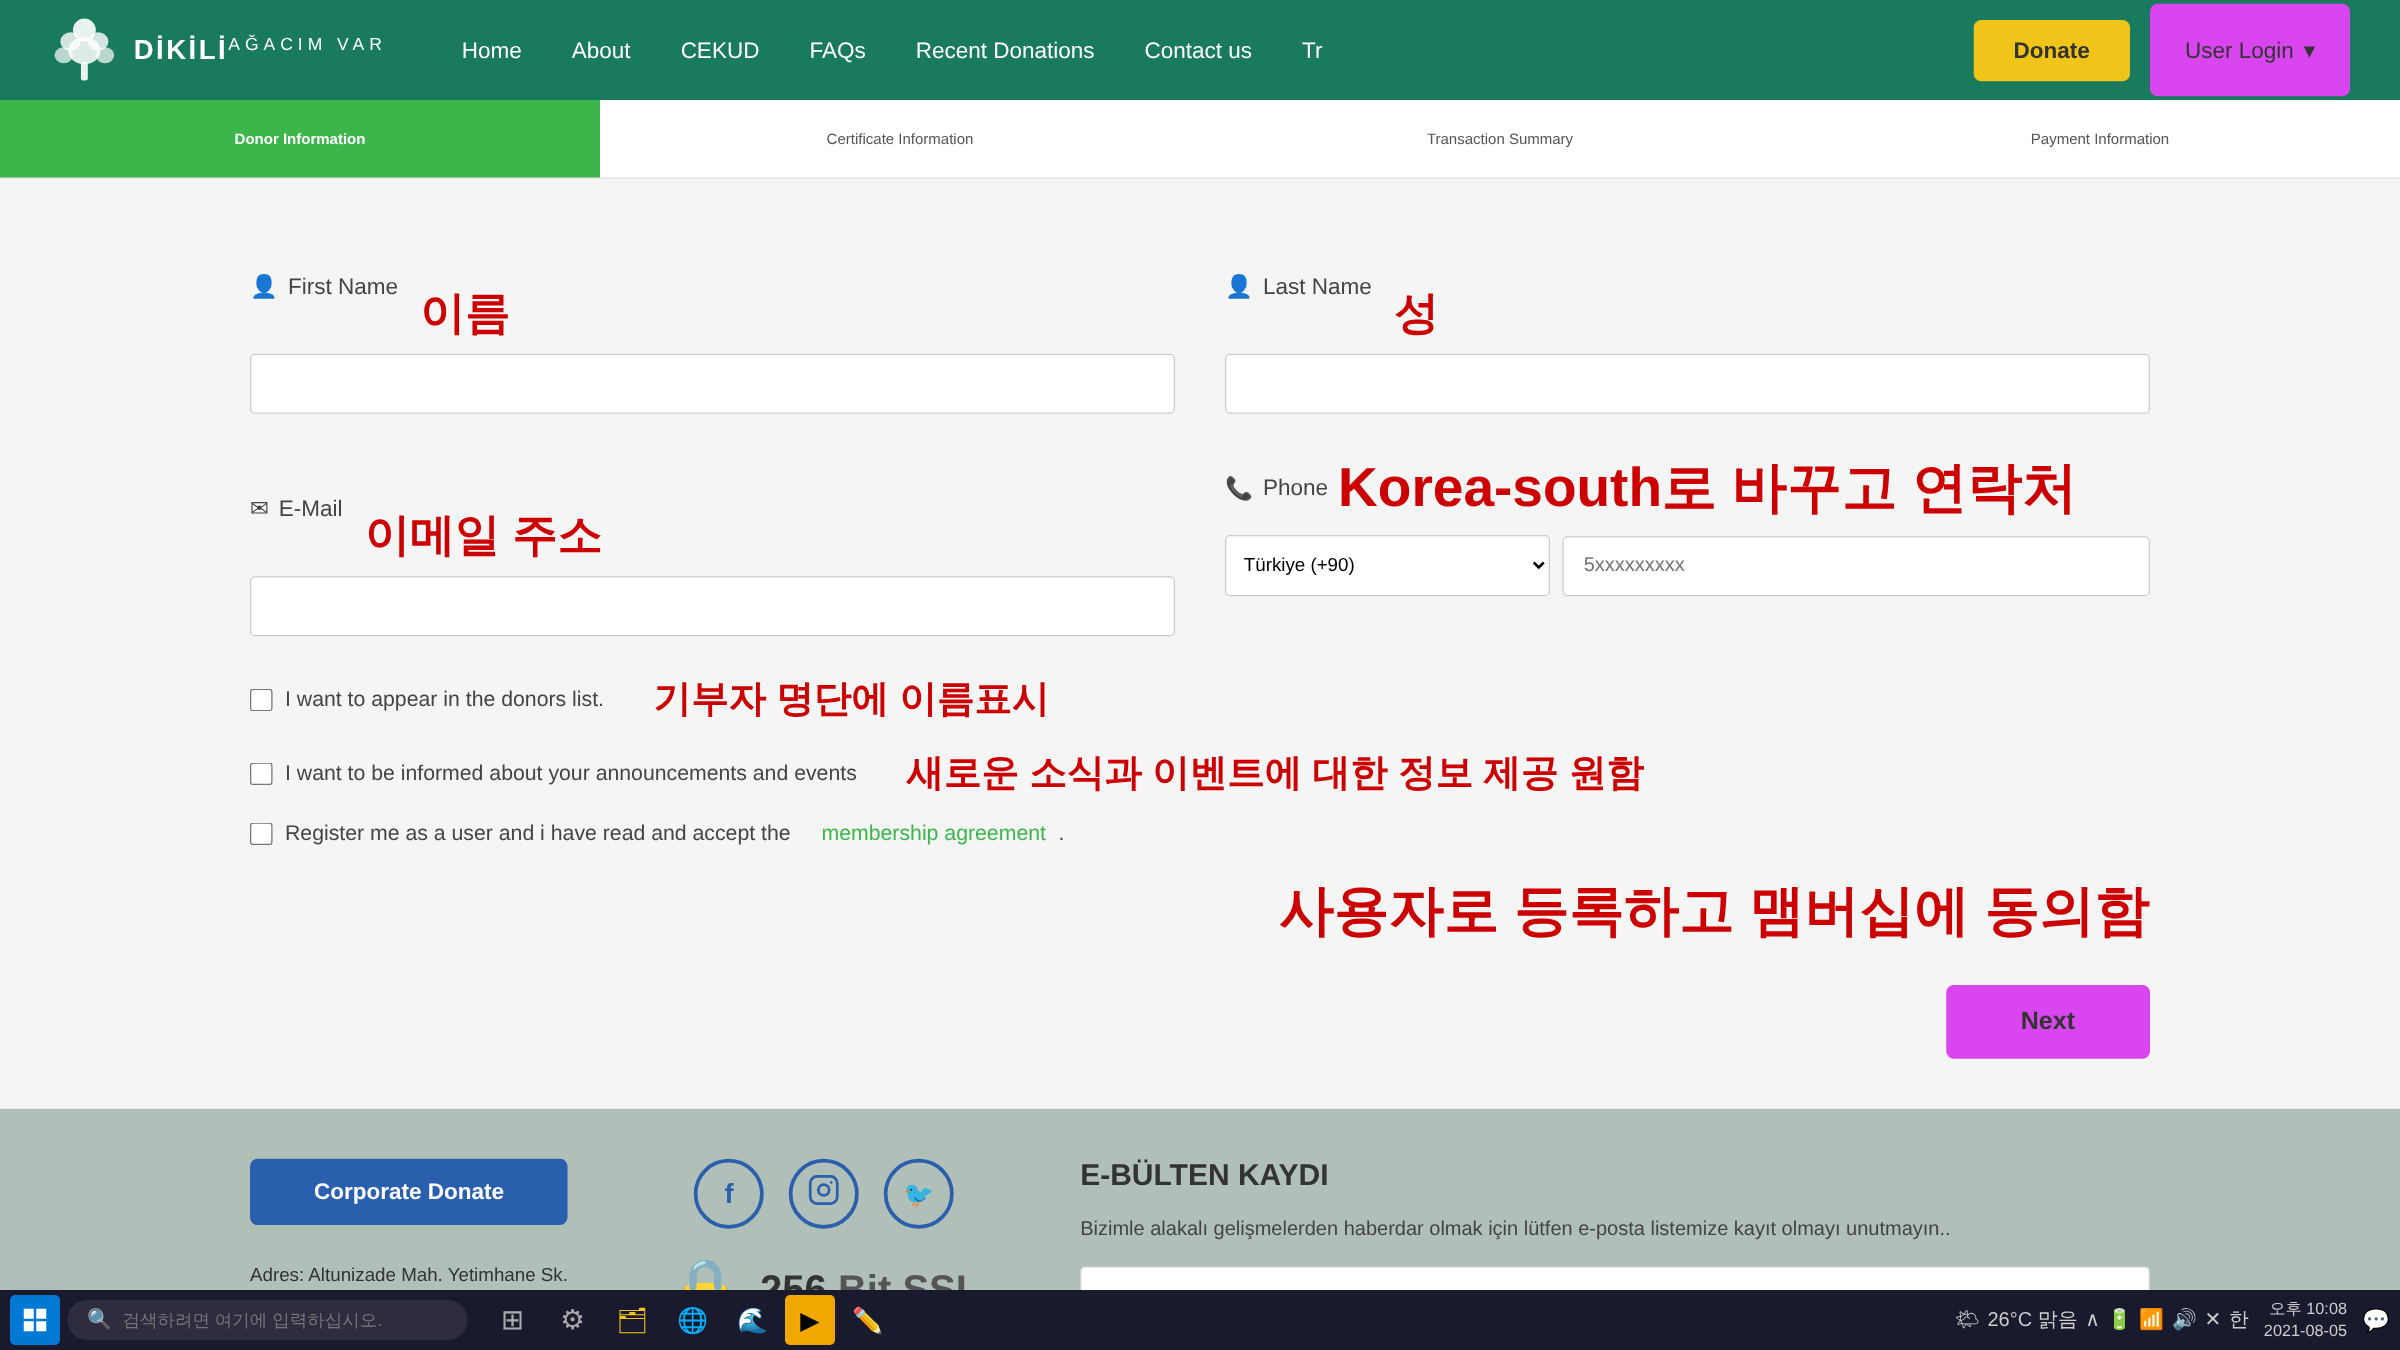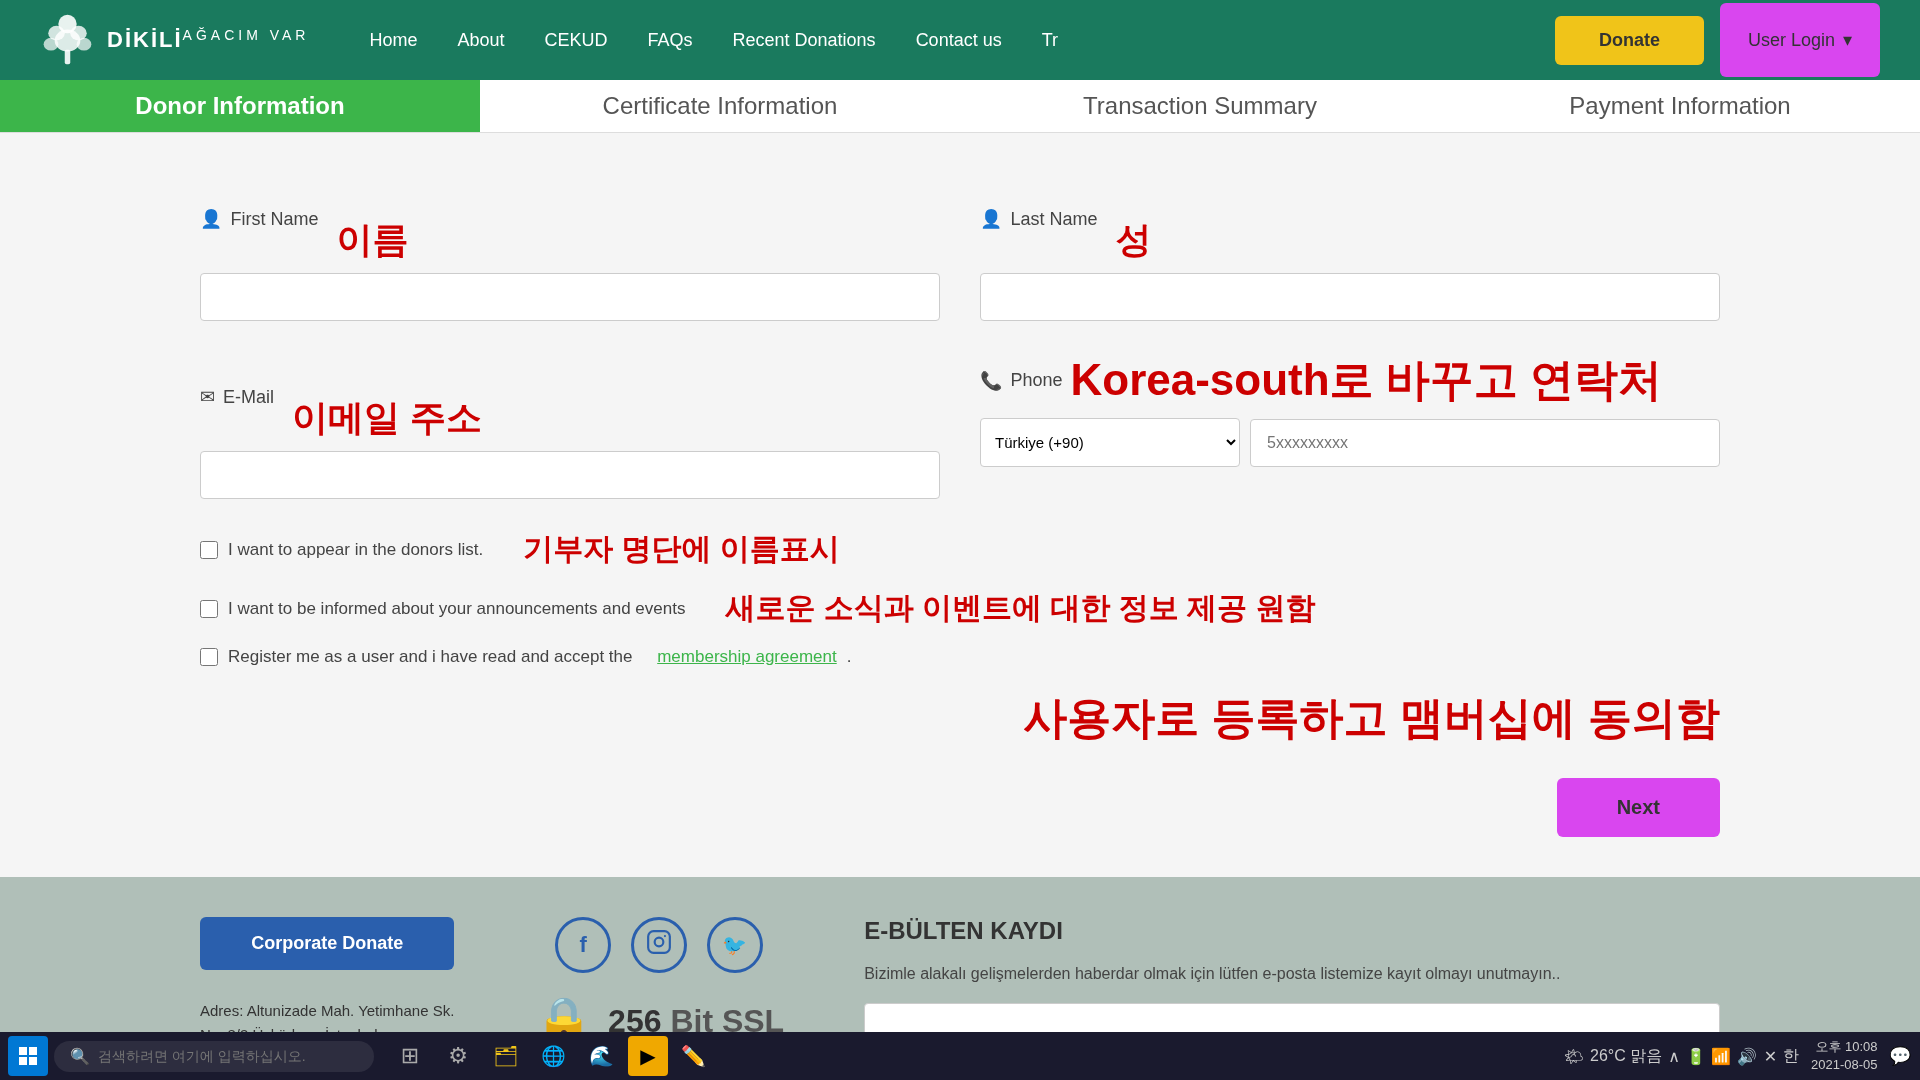--- a/index.html
+++ b/index.html
@@ -54,21 +54,21 @@
     }
     .navbar-actions {
       display: flex;
       gap: 16px;
       align-items: center;
     }
     .btn-donate-nav {
       background-color: #f0c419;
       color: #333;
       border: none;
-      padding: 14px 44px;
+      padding: 14px 32px;
       font-size: 18px;
       font-weight: bold;
       border-radius: 6px;
       cursor: pointer;
     }
     .btn-user-login {
       background-color: #d946ef;
       color: #333;
       border: none;
       padding: 26px 28px;
@@ -82,23 +82,23 @@
     }
 
     
     .step-tabs {
       display: flex;
       background: #fff;
       border-bottom: 1px solid #ddd;
     }
     .step-tab {
       flex: 1;
-      padding: 12px 20px;
+      padding: 24px 20px;
       text-align: center;
-      font-size: 24px;
+      font-size: 12px;
       color: #555;
       cursor: pointer;
     }
     .step-tab.active {
       background: #3cb54a;
       color: white;
       font-weight: bold;
     }
 
     
@@ -187,21 +187,20 @@
       font-size: 17px;
       color: #444;
     }
     .checkbox-row input[type="checkbox"] {
       width: 18px;
       height: 18px;
       cursor: pointer;
     }
     .membership-link {
       color: #3cb54a;
-      text-decoration: underline;
       cursor: pointer;
     }
     .korean-inline {
       color: #cc0000;
       font-size: 30px;
       font-weight: bold;
       margin-left: 30px;
     }
 
     

